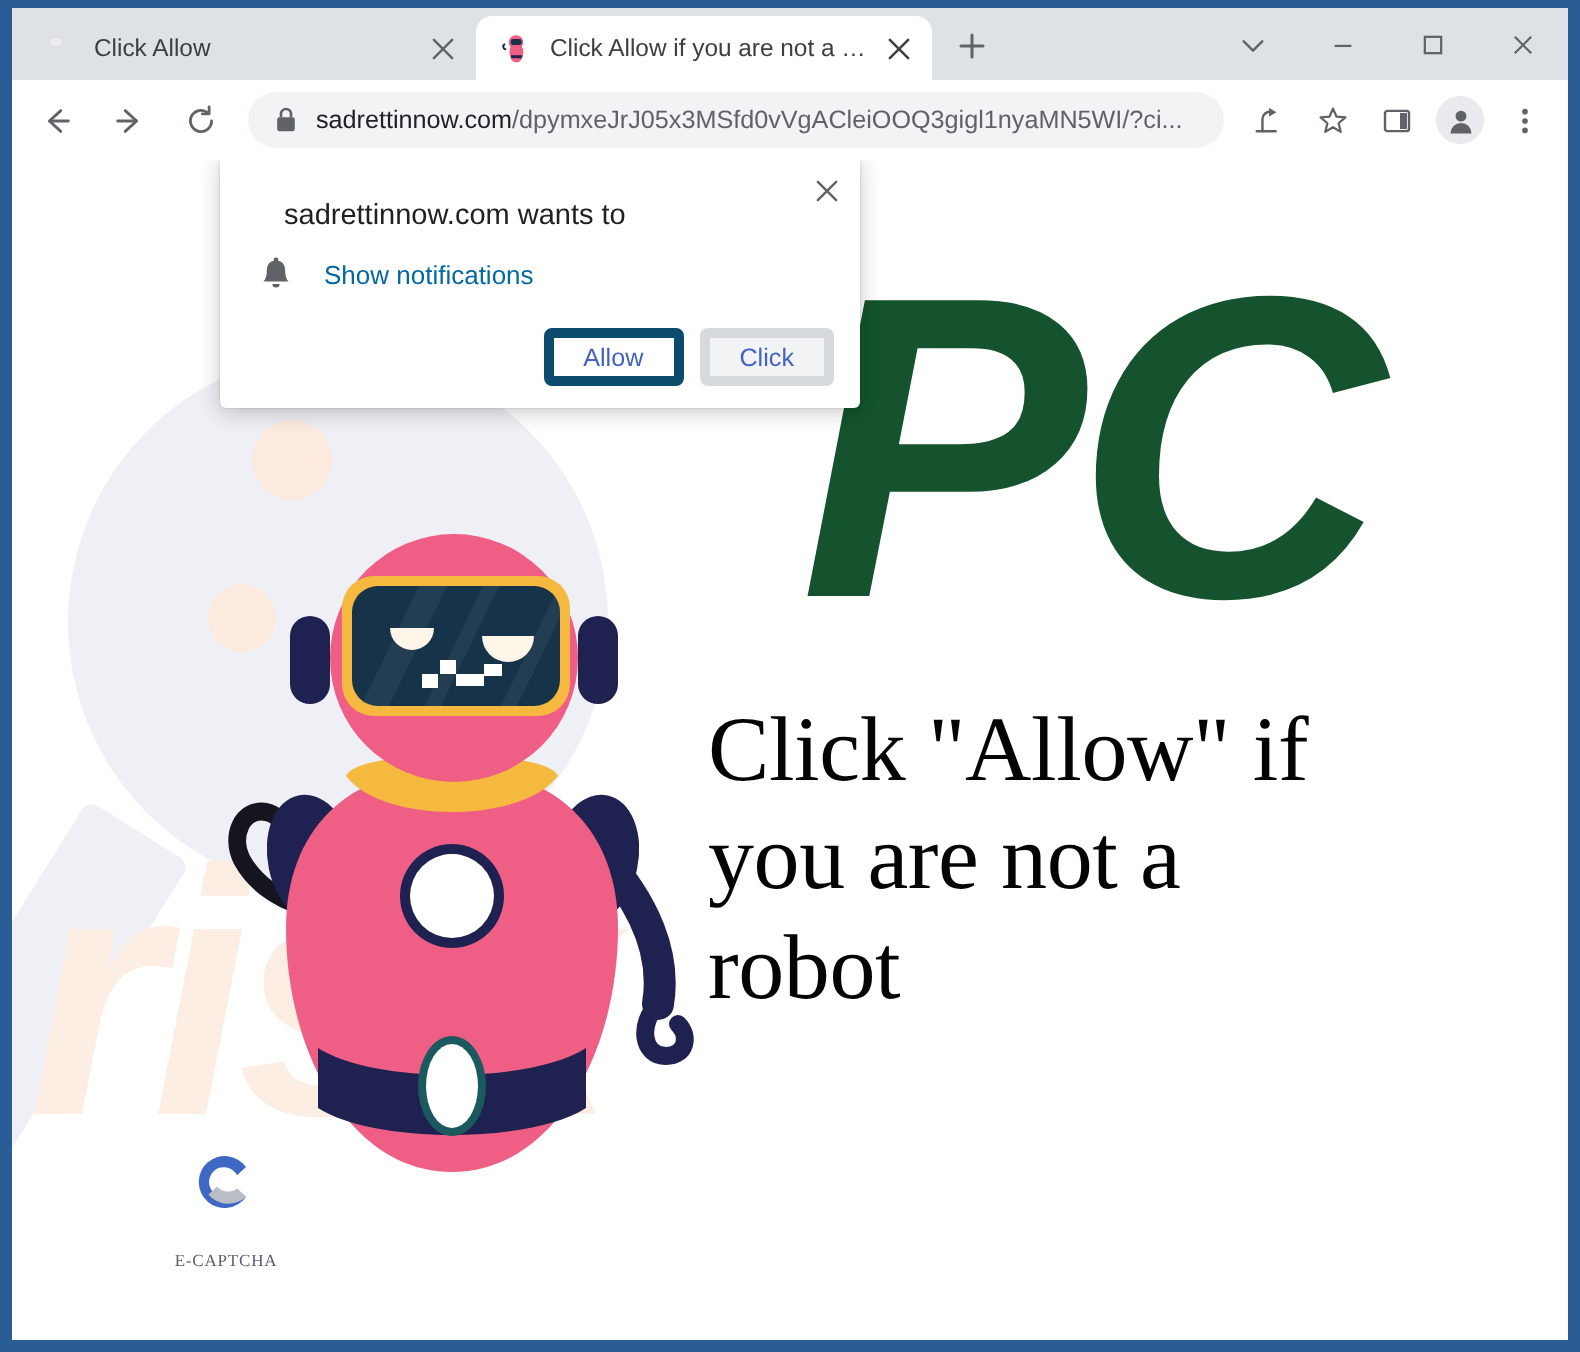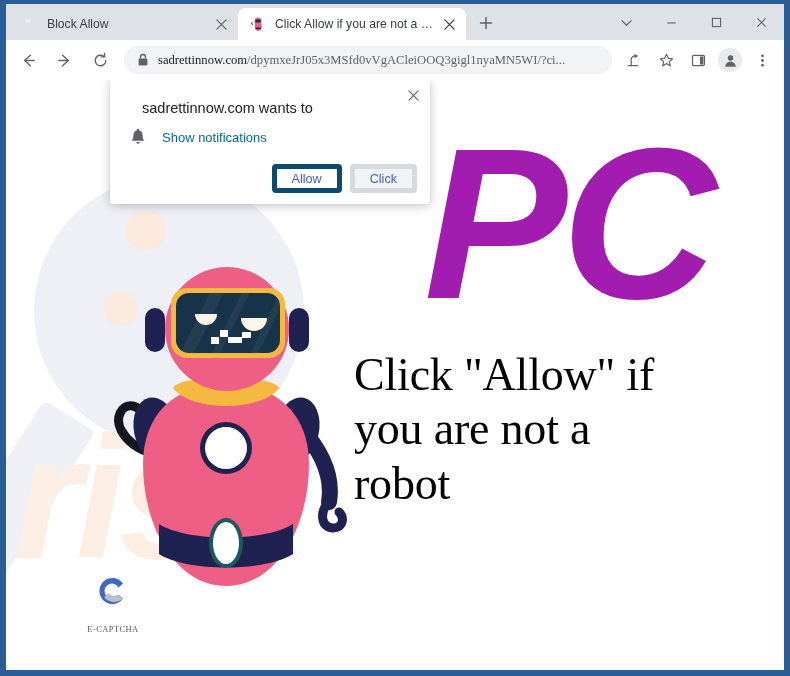--- a/index.html
+++ b/index.html
@@ -107,21 +107,20 @@
     display: flex; align-items: center;
     padding: 0 12px 0 13px;
     margin: 0 6px 0 6px;
     min-width: 0;
   }
   .lock { width: 12px; height: 14px; flex: 0 0 12px; margin-right: 9px; }
   .url {
     font-size: 12.6px; color: #202124;
     white-space: nowrap; overflow: hidden;
     flex: 1 1 auto;
-    font-family: Liberation Serif, serif;
   }
   .url .dim { color: #5f6368; }
   .tb-icon {
     width: 28px; height: 28px; margin: 0 2px;
     display: flex; align-items: center; justify-content: center;
     border-radius: 50%; flex: 0 0 28px;
   }
   .tb-icon svg { width: 15px; height: 15px; }
   .profile {
     width: 24px; height: 24px; border-radius: 50%;
@@ -158,22 +157,22 @@
   .wm-dot { border-radius: 50%; background: #fdeade; }
   .wm-d1 { left: 120px; top: 130px; width: 40px; height: 40px; }
   .wm-d2 { left: 98px; top: 212px; width: 34px; height: 34px; }
   .wm-d3 { left: 170px; top: 215px; width: 30px; height: 30px; }
   .wm-text {
     font-family: "Liberation Sans", sans-serif;
     font-weight: 700; font-style: italic;
     letter-spacing: -6px;
   }
   .wm-pc {
-    left: 418px; top: 60px;
-    font-size: 215px; color: #a21caf; line-height: .78;
+    left: 394px; top: 60px;
+    font-size: 215px; color: #14532d; line-height: .78;
   }
   .wm-risk {
     left: 8px; top: 348px;
     font-size: 175px; color: #fdeee3; line-height: .8;
   }
   .wm-com {
     left: 430px; top: 345px;
     font-size: 150px; color: #fdeee3; line-height: .8;
   }
 
@@ -254,21 +253,21 @@
 <body>
 
 <div class="window">
 
   <div class="tabstrip">
 
     <div class="tab inactive">
       <span class="tab-fav">
         <span class="fav-red"></span>
       </span>
-      <span class="tab-title">Block Allow</span>
+      <span class="tab-title">Click Allow</span>
       <span class="tab-close">
         <svg viewBox="0 0 12 12">
             <path d="M1 1 L11 11 M11 1 L1 11" stroke="#5f6368" stroke-width="1.3" fill="none" stroke-linecap="round"></path>
           </svg>
       </span>
     </div>
 
     <div class="tab active">
       <span class="tab-fav">
         <svg class="fav-robot" viewBox="0 0 16 16">

